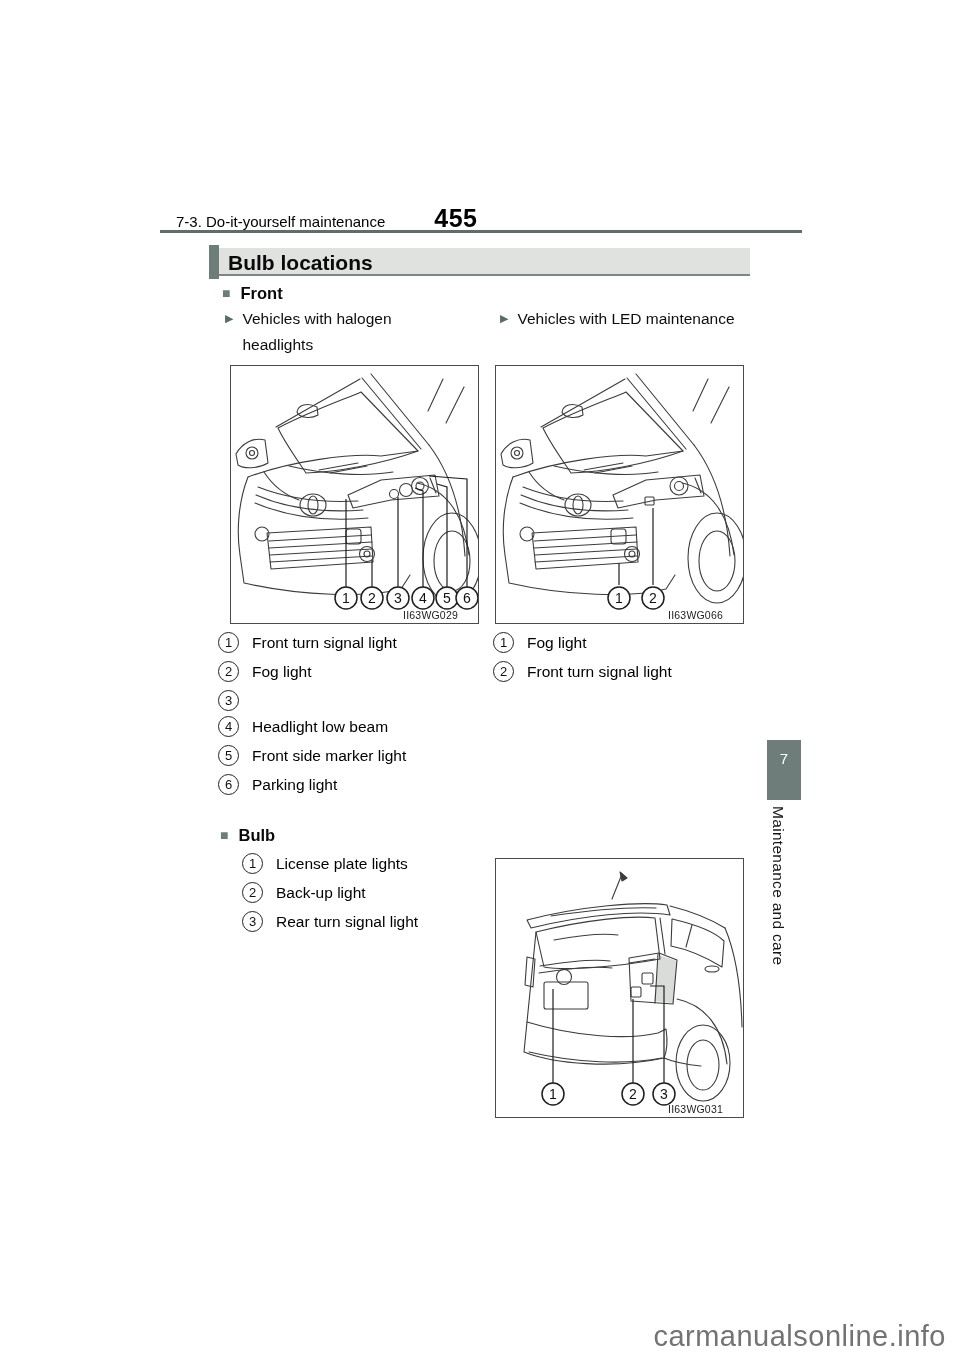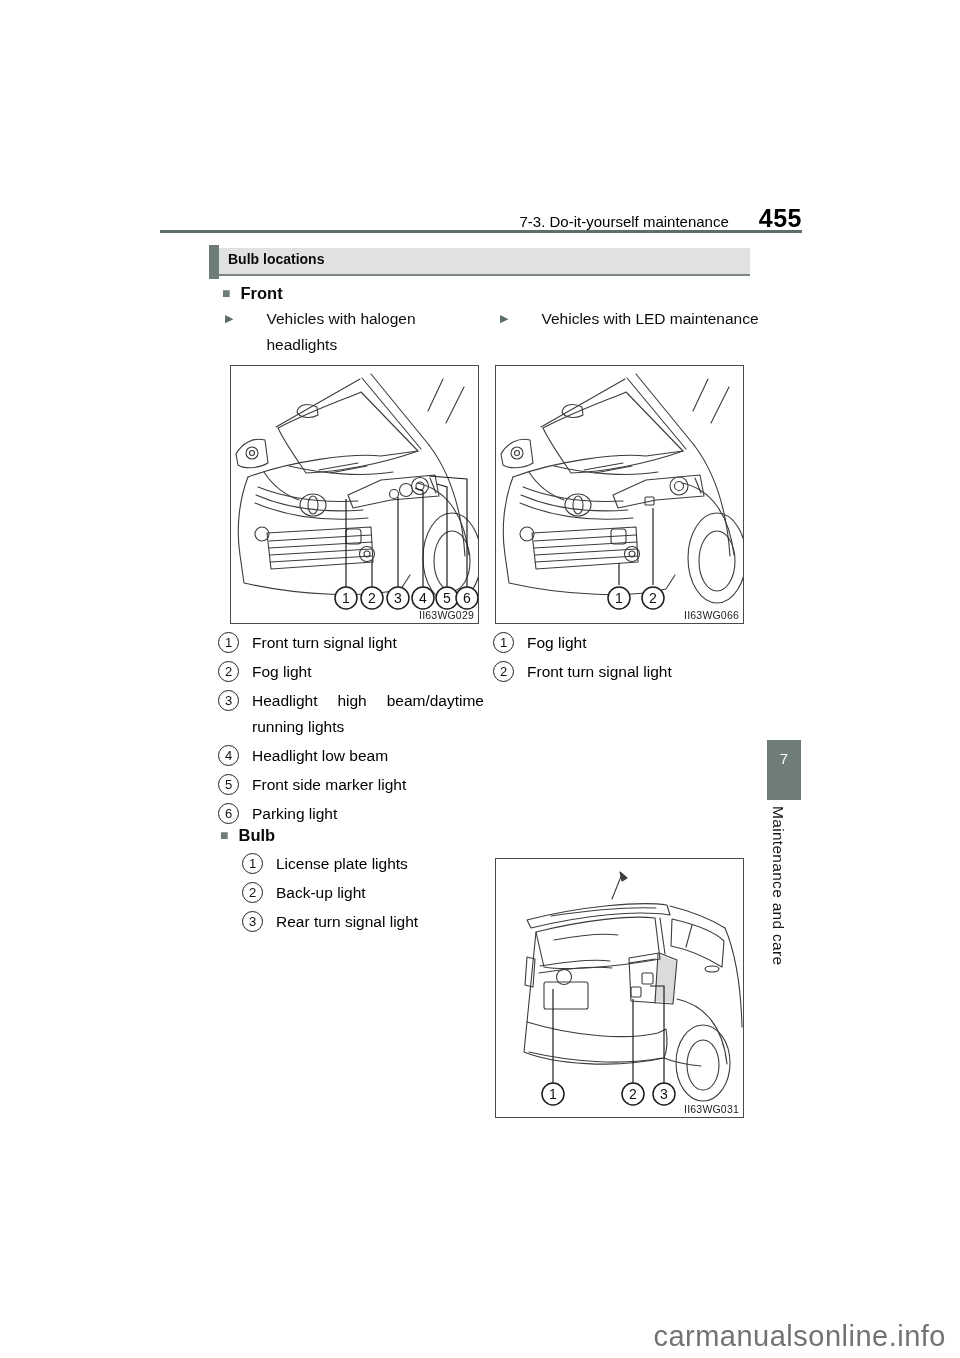--- a/index.html
+++ b/index.html
@@ -1,41 +1,41 @@
 <!DOCTYPE html>
 <html><head>
 <meta charset="utf-8">
 <style>
   html,body{margin:0;padding:0;background:#fff;}
   .page{position:relative;width:960px;height:1358px;background:#ffffff;overflow:hidden;
         font-family:"Liberation Sans","DejaVu Sans",sans-serif;color:#111;}
   
-  .hdr{position:absolute;left:160px;top:204px;width:642px;display:flex;justify-content:flex-end;align-items:baseline;gap:30px;}
+  .hdr{position:absolute;left:176px;top:204px;width:642px;display:flex;justify-content:flex-start;align-items:baseline;gap:49px;}
   .hdr-title{font-size:15px;color:#000;}
   .hdr-page{font-size:25px;font-weight:bold;color:#000;letter-spacing:.5px;}
   .rule{position:absolute;left:160px;top:230px;width:642px;height:3px;background:#5e6e6c;}
   
   .banner{position:absolute;left:209px;top:245px;width:541px;height:34px;}
   .banner-strip{position:absolute;left:0;right:0;top:3px;height:26px;background:#dfe2df;border-bottom:2px solid #7c8683;}
   .banner-accent{position:absolute;left:0;top:0;width:10px;height:34px;background:#6e7d7a;}
-  .banner-title{position:absolute;left:19px;top:6px;font-size:14px;font-weight:bold;color:#0a0a0a;}
+  .banner-title{position:absolute;left:19px;top:6px;font-size:21px;font-weight:bold;color:#0a0a0a;}
   
   .sec-head{position:absolute;display:flex;align-items:flex-start;gap:10px;}
   .sq{font-size:14px;color:#6e7d7a;line-height:19px;}
   .sec-label{font-size:16.5px;font-weight:bold;color:#0a0a0a;text-align:center;}
   
   .variant{position:absolute;display:flex;gap:9px;}
   .tri{font-size:11px;color:#5b6b69;line-height:24px;}
-  .variant-label{font-size:15.5px;line-height:26px;color:#0d0d0d;margin-left:24px;}
+  .variant-label{font-size:15.5px;line-height:26px;color:#0d0d0d;}
   .w172{width:172px;}
   .nowrap{white-space:nowrap;}
   
   .figure{position:absolute;border:1px solid #4a4a4a;background:#fff;}
   .figure svg{display:block;width:100%;height:100%;}
-  .figcode{position:absolute;right:4px;bottom:2px;font-size:10.5px;color:#1c1c1c;letter-spacing:.2px;}
+  .figcode{position:absolute;right:20px;bottom:2px;font-size:10.5px;color:#1c1c1c;letter-spacing:.2px;}
   
   .clist{position:absolute;}
   .citem{display:flex;gap:13px;margin-bottom:3px;}
   .cnum{flex:0 0 auto;width:19px;height:19px;margin-top:2px;border:1.4px solid #232323;border-radius:50%;
         display:flex;align-items:center;justify-content:center;font-size:13px;color:#111;}
   .clabel{font-size:15.5px;line-height:26px;color:#000000;}
   .justify{width:232px;text-align:justify;}
   
   .tab7{position:absolute;left:767px;top:740px;width:34px;height:60px;background:#6e7d7a;
         color:#fff;font-size:15px;text-align:center;padding-top:10px;box-sizing:border-box;}
@@ -208,21 +208,20 @@
     <div class="citem">
       <span class="cnum">1</span>
       <span class="clabel">Front turn signal light</span>
     </div>
     <div class="citem">
       <span class="cnum">2</span>
       <span class="clabel">Fog light</span>
     </div>
     <div class="citem">
       <span class="cnum">3</span>
-      <span class="clabel justify">Headlight high beam/daytime running lights</span>
     </div>
     <div class="citem">
       <span class="cnum">4</span>
       <span class="clabel">Headlight low beam</span>
     </div>
     <div class="citem">
       <span class="cnum">5</span>
       <span class="clabel">Front side marker light</span>
     </div>
     <div class="citem">

